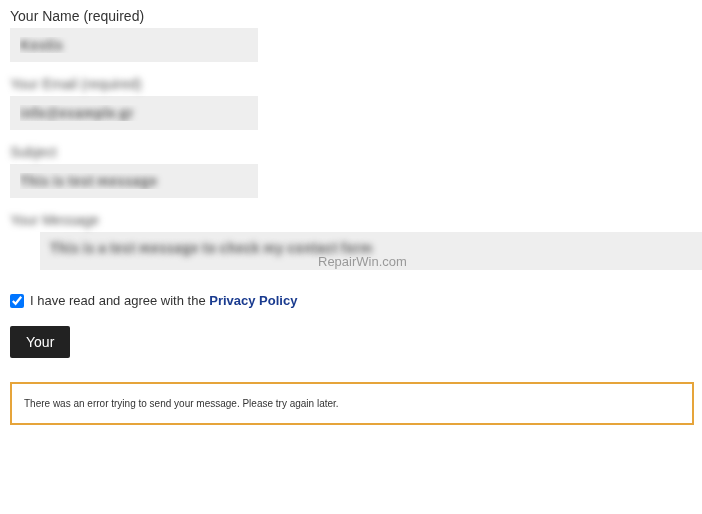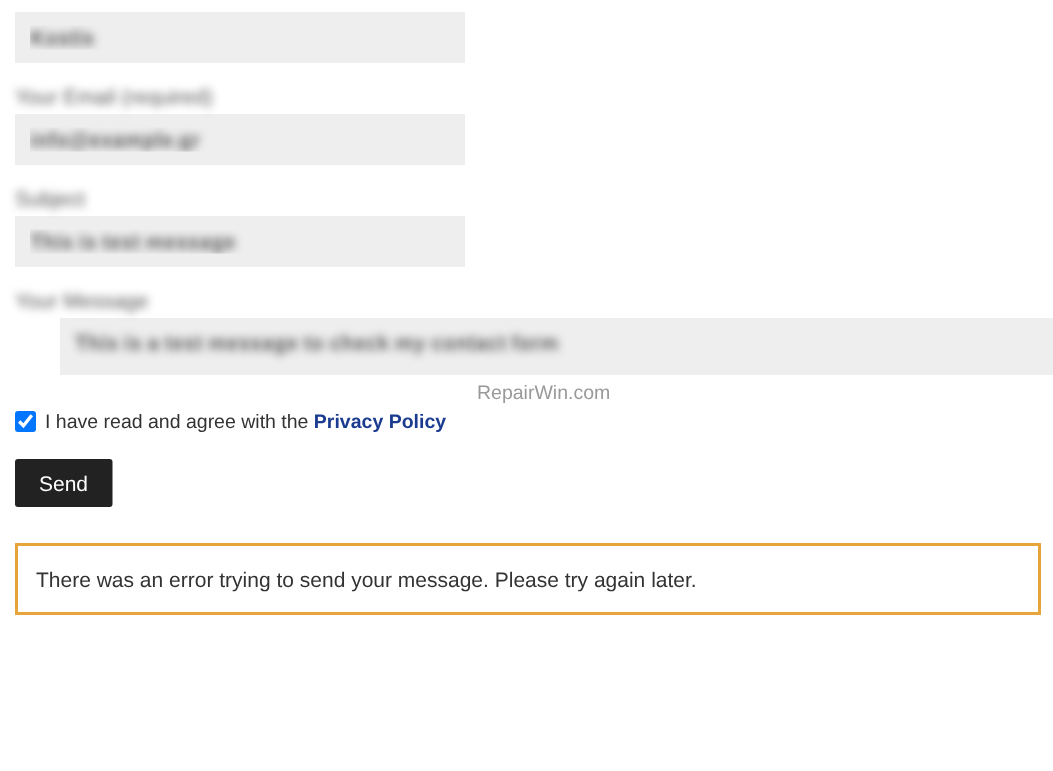--- a/index.html
+++ b/index.html
@@ -20,21 +20,21 @@
       display: block;
       font-size: 14px;
       color: #333;
       margin-bottom: 4px;
     }
     .label.blurred {
       filter: blur(3px);
       color: #555;
     }
     .input {
-      width: 300px;
+      width: 248px;
       height: 34px;
       background: #eee;
       border: none;
       padding: 6px 10px;
       font-family: inherit;
       font-size: 14px;
       color: #333;
     }
     .input.blurred-content {
       color: transparent;
@@ -82,39 +82,40 @@
       padding: 8px 16px;
       font-size: 14px;
       border-radius: 2px;
       cursor: pointer;
     }
     .error-box {
       margin-top: 24px;
       width: 684px;
       border: 2px solid #e6a43a;
       padding: 14px 12px;
-      font-size: 14px;
+      font-size: 10px;
       color: #333;
     }
     .watermark {
       position: absolute;
       top: 254px;
       left: 318px;
       font-size: 13px;
       color: #999;
       pointer-events: none;
       user-select: none;
     }
   </style>
 </head>
 <body>
 
 
 
 <div class="form-group">
+  <label class="label">Your Name (required)</label>
   <input type="text" class="input blurred-content" value="Kostis" style="">
 </div>
 
 <div class="form-group">
   <label class="label blurred">Your Email (required)</label>
   <input type="text" class="input blurred-content" value="info@example.gr" style="">
 </div>
 
 <div class="form-group">
   <label class="label blurred">Subject</label>
@@ -128,18 +129,18 @@
 
 <div class="watermark">RepairWin.com</div>
 
 <div class="consent-row">
   <input type="checkbox" checked="" style="">
   <span class="consent-text">
     <span>I have read and agree with the </span><a class="privacy-link">Privacy Policy</a>
   </span>
 </div>
 
-<button class="send-btn">Send</button>
+<button class="send-btn">Your</button>
 
 <div class="error-box">There was an error trying to send your message. Please try again later.</div>
 
 
 
 
 </body></html>

